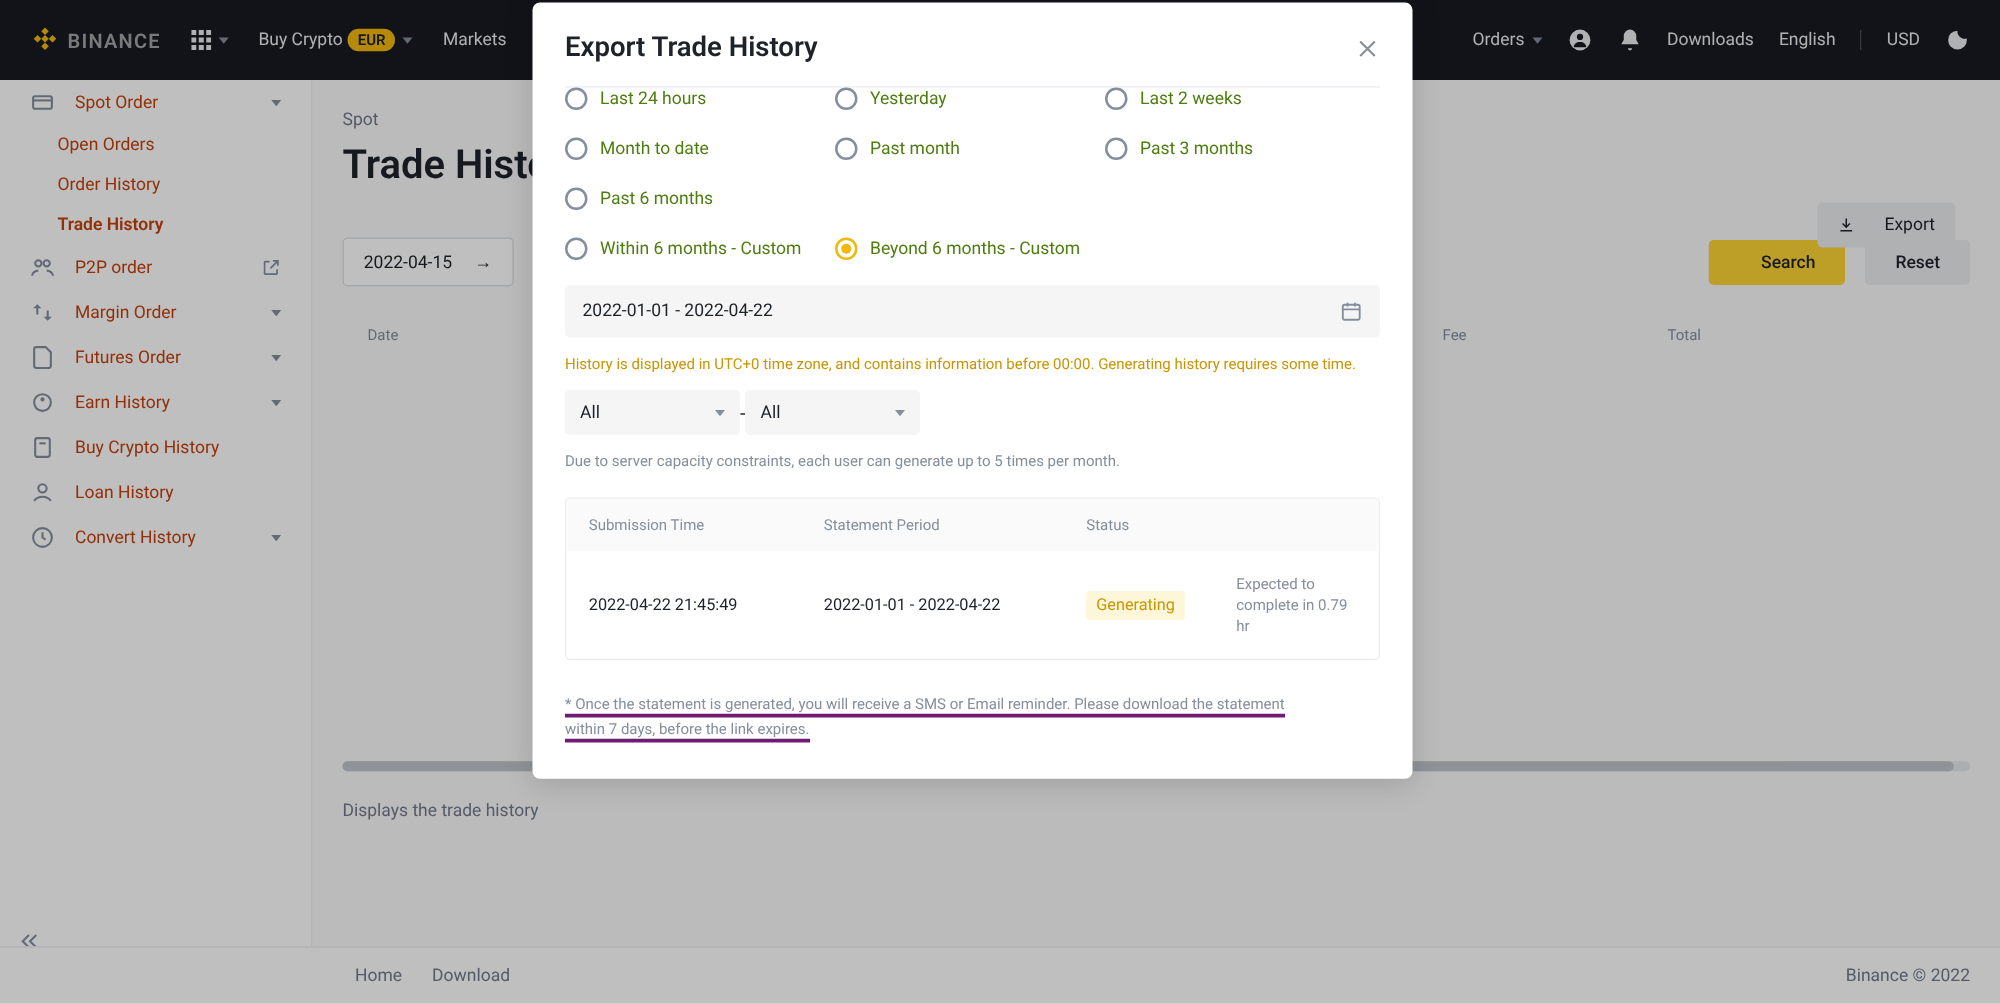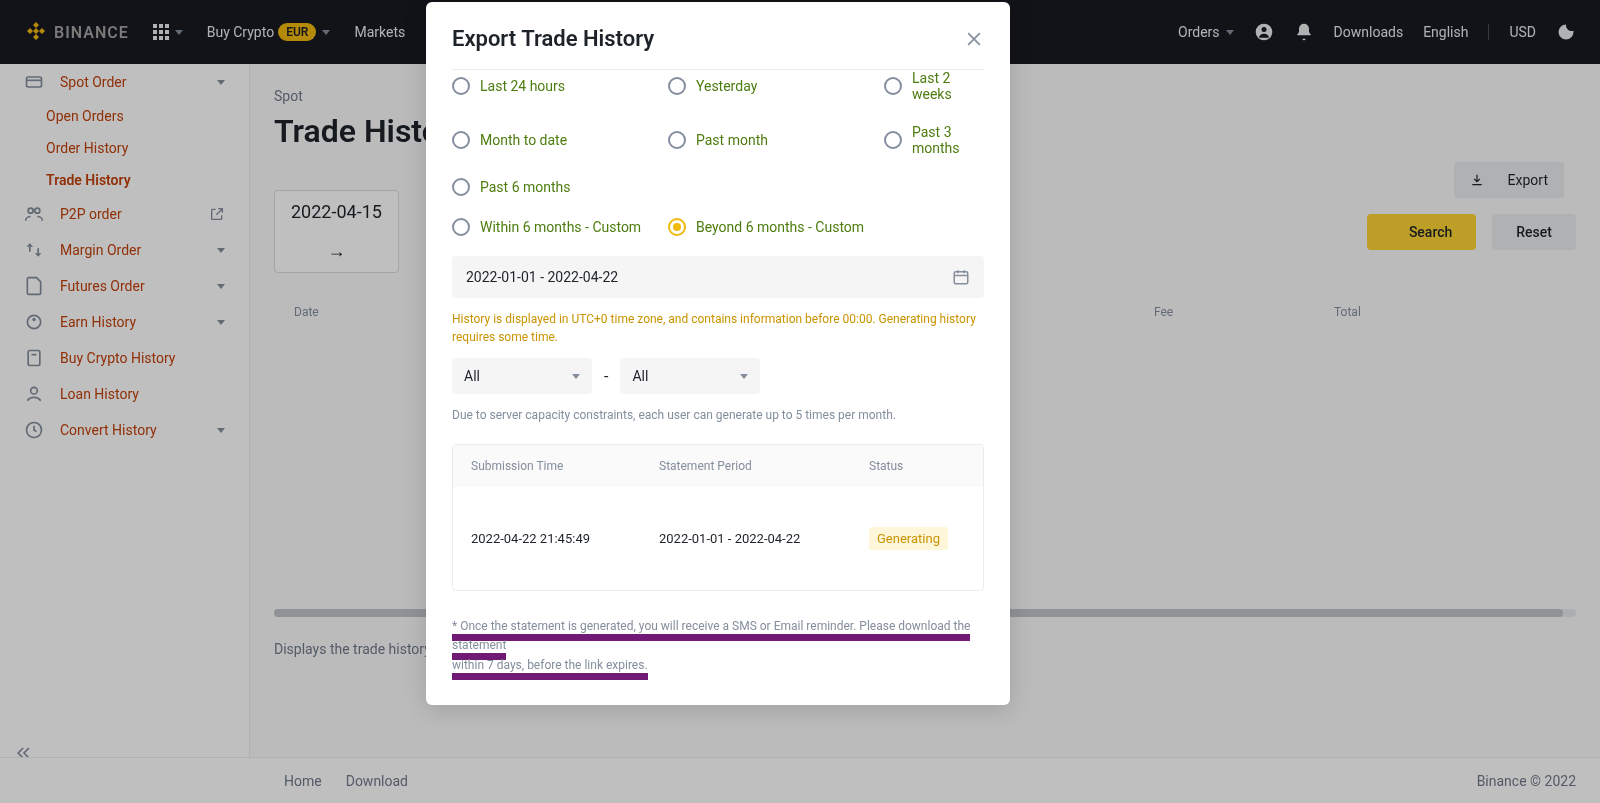--- a/index.html
+++ b/index.html
@@ -23,21 +23,21 @@
 .sidebar-item .left { display: flex; align-items: center; gap: 16px; }
 .sidebar-item.indent { padding-left: 46px; }
 .sidebar-item.active { font-weight: 600; }
 .side-icon { width: 20px; height: 20px; fill: #848e9c; }
 
 
 .main { position: absolute; top: 64px; left: 250px; right: 0; bottom: 46px; background: #fafafa; padding: 24px 24px 0 24px; }
 .breadcrumb { color: #707a8a; font-size: 14px; margin-bottom: 8px; }
 .page-title { font-size: 32px; font-weight: 600; color: #1e2329; margin-bottom: 40px; }
 .filter-row { display: flex; align-items: center; gap: 16px; margin-bottom: 20px; }
-.date-picker { display: flex; align-items: center; gap: 18px; padding: 10px 16px; border: 1px solid #d8dce1; border-radius: 4px; font-size: 18px; color: #1e2329; background: #fff; flex-direction: column; }
+.date-picker { display: flex; align-items: center; gap: 18px; padding: 10px 16px; border: 1px solid #d8dce1; border-radius: 4px; font-size: 14px; color: #1e2329; background: #fff; }
 .btn-yellow { background: #fcd535; color: #1e2329; padding: 10px 24px; border: none; border-radius: 4px; font-size: 14px; font-weight: 500; cursor: pointer; }
 .btn-gray { background: #eaecef; color: #1e2329; padding: 10px 24px; border: none; border-radius: 4px; font-size: 14px; font-weight: 500; cursor: pointer; }
 .btn-export { background: #eaecef; color: #1e2329; padding: 10px 16px; border: none; border-radius: 4px; font-size: 14px; cursor: pointer; display: flex; align-items: center; gap: 24px; position: absolute; top: 98px; right: 36px; }
 .table-header { display: flex; padding: 12px 20px; color: #848e9c; font-size: 12px; }
 .th-date { flex: 0 0 860px; }
 .th-fee { flex: 0 0 180px; }
 .th-total { flex: 1; }
 .hscroll { position: absolute; bottom: 140px; left: 24px; right: 24px; height: 8px; }
 .hscroll-track { width: 100%; height: 8px; background: #e6e8ea; border-radius: 4px; }
 .hscroll-thumb { width: 99%; height: 8px; background: #bfc4ca; border-radius: 4px; }
@@ -47,54 +47,54 @@
 .bottom-bar { position: absolute; bottom: 0; left: 0; right: 0; height: 46px; border-top: 1px solid #eaecef; background: #fff; display: flex; align-items: center; padding: 0 24px; }
 .bottom-links { display: flex; gap: 24px; margin-left: 260px; }
 .bottom-links span { color: #707a8a; font-size: 14px; cursor: pointer; }
 .copyright { margin-left: auto; color: #707a8a; font-size: 14px; }
 .collapse-btn { position: absolute; left: 14px; bottom: 40px; cursor:pointer; }
 
 
 .backdrop { position: absolute; inset: 0; background: rgba(0,0,0,0.25); }
 
 
-.modal { position: absolute; top: 2px; left: 426px; width: 584px; background: #fff; border-radius: 6px; box-shadow: 0 4px 24px rgba(0,0,0,0.15); padding: 24px 26px 30px 26px; }
+.modal { position: absolute; top: 2px; left: 426px; width: 704px; background: #fff; border-radius: 6px; box-shadow: 0 4px 24px rgba(0,0,0,0.15); padding: 24px 26px 30px 26px; }
 .modal-header { display: flex; justify-content: space-between; align-items: center; padding-bottom: 18px; border-bottom: 1px solid #eaecef; }
 .modal-title { font-size: 22px; font-weight: 600; color: #1e2329; }
 .close-x { width: 20px; height: 20px; fill: #848e9c; cursor: pointer; }
 .section-label { font-size: 16px; font-weight: 600; color: #1e2329; margin: 24px 0 16px 0; }
 
 .radio-grid { display: grid; grid-template-columns: 216px 216px 1fr; row-gap: 22px; column-gap: 0; }
 .radio-opt { display: flex; align-items: center; gap: 10px; font-size: 14px; color: #4d7c0f; cursor: pointer; }
 .radio-circle { width: 18px; height: 18px; border: 2px solid #848e9c; border-radius: 50%; flex-shrink: 0; position: relative; }
 .radio-circle.checked { border-color: #f0b90b; }
 .radio-circle.checked::after { content: ''; position: absolute; top: 3px; left: 3px; width: 8px; height: 8px; background: #f0b90b; border-radius: 50%; }
 
 .date-input-wrap { margin-top: 20px; display: flex; align-items: center; background: #f5f5f5; border-radius: 4px; padding: 12px 14px; }
 .date-input-wrap input { border: none; background: transparent; font-size: 14px; color: #1e2329; flex: 1; outline: none; }
 .cal-icon { width: 18px; height: 18px; fill: #848e9c; }
 
 .disclaimer-yellow { color: #c99400; font-size: 12px; line-height: 1.5; margin-top: 12px; }
 
-.pair-row { display: flex; align-items: center; gap: 12px; margin-top: 12px; }
+.pair-row { display: flex; align-items: center; margin-top: 12px; }
 .select-box { display: flex; align-items: center; justify-content: space-between; background: #f5f5f5; border-radius: 4px; padding: 10px 12px; width: 140px; font-size: 14px; color: #1e2329; cursor: pointer; }
 .dash { color: #1e2329; }
 .disclaimer-gray { color: #848e9c; font-size: 12px; margin-top: 14px; }
 
 .status-table { margin-top: 22px; border: 1px solid #eaecef; border-radius: 4px; overflow: hidden; }
 .st-head { display: flex; background: #fafafa; padding: 14px 18px; color: #848e9c; font-size: 12px; }
 .st-row { display: flex; align-items: center; padding: 18px 18px; font-size: 13px; color: #1e2329; }
 .col-sub { flex: 0 0 188px; }
 .col-per { flex: 0 0 210px; }
 .col-stat { flex: 0 0 120px; }
 .col-exp { flex: 1; font-size: 12px; color: #848e9c; line-height: 1.4; }
 .badge-gen { background: #fef6d8; color: #c99400; padding: 4px 8px; border-radius: 3px; font-size: 13px; }
 
 .bottom-note { color: #848e9c; font-size: 12px; margin-top: 26px; line-height: 1.6; position: relative; }
-.bottom-note span { border-bottom: 7px solid #701a75; padding-bottom: 1px; }
+.bottom-note span { border-bottom: 3px solid #701a75; padding-bottom: 1px; }
 </style>
 </head>
 <body>
 
 <div class="header">
   <div class="logo">
     <svg width="24" height="24" viewBox="0 0 24 24">
         <path fill="#f0b90b" d="M12 2l3 3-3 3-3-3 3-3zm-6 6l3 3-3 3-3-3 3-3zm12 0l3 3-3 3-3-3 3-3zm-6 0l3 3-3 3-3-3 3-3zm0 6l3 3-3 3-3-3 3-3z"></path>
       </svg>
     <span class="logo-text">BINANCE</span>

